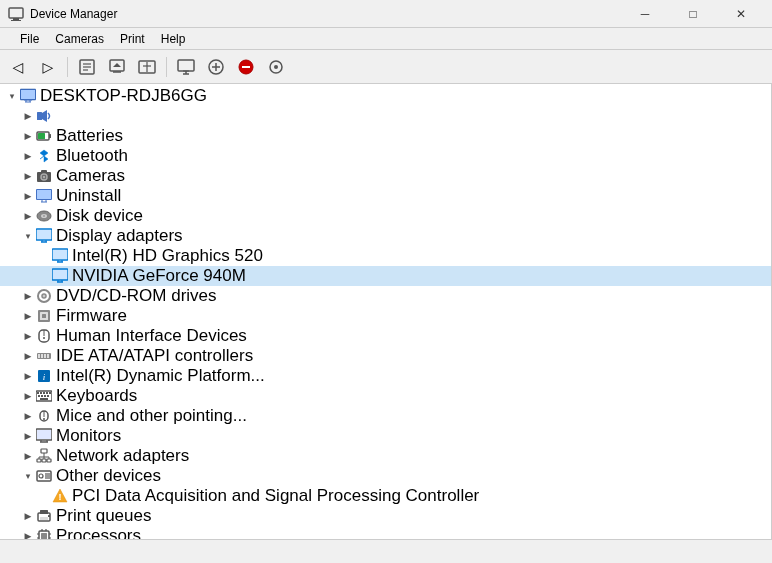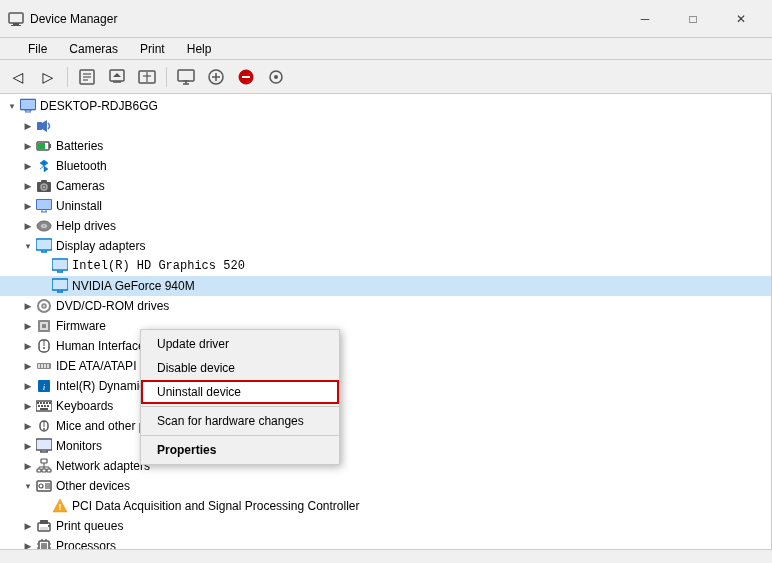--- a/index.html
+++ b/index.html
@@ -8,21 +8,21 @@
       font-size: 12px;
       background: #f0f0f0;
       width: 772px;
       height: 563px;
       overflow: hidden;
     }
 
     
     .title-bar {
       background: #f0f0f0;
-      height: 38px;
+      height: 28px;
       display: flex;
       align-items: center;
       padding: 4px 8px;
       border-bottom: 1px solid #ccc;
     }
     .title-bar-icon {
       width: 16px;
       height: 16px;
       margin-right: 6px;
       display: flex;
@@ -50,23 +50,22 @@
       font-size: 12px;
       color: #333;
     }
 
     
     .menu-bar {
       background: #f0f0f0;
       height: 22px;
       display: flex;
       align-items: center;
-      padding: 0 20px;
+      padding: 0 12px;
       border-bottom: 1px solid #ccc;
-      gap: 6px;
     }
     .menu-item {
       padding: 2px 8px;
       cursor: pointer;
       font-size: 12px;
       color: #000;
     }
 
     
     .toolbar {
@@ -146,21 +145,21 @@
     .item-icon {
       width: 16px;
       height: 16px;
       margin-right: 4px;
       display: flex;
       align-items: center;
       justify-content: center;
       flex-shrink: 0;
     }
 
-    .item-label { font-size: 12px; }
+    .item-label { font-size: 17px; }
 
     
     .status-bar {
       height: 22px;
       background: #f0f0f0;
       border-top: 1px solid #ccc;
       display: flex;
       align-items: center;
       padding: 0 8px;
       font-size: 11px;
@@ -364,38 +363,38 @@
 
     <div class="tree-item indent-1">
       <div class="expand-btn">▶</div>
       <div class="item-icon">
         <svg width="16" height="16" viewBox="0 0 16 16">
           <ellipse cx="8" cy="8" rx="7" ry="5" fill="#888" stroke="#666" stroke-width="1"></ellipse>
           <ellipse cx="8" cy="8" rx="3" ry="2" fill="#ccc"></ellipse>
           <ellipse cx="8" cy="8" rx="1" ry="0.7" fill="#888"></ellipse>
         </svg>
       </div>
-      <span class="item-label">Help drives</span>
+      <span class="item-label">Disk device</span>
     </div>
 
     <div class="tree-item indent-1">
       <div class="expand-btn">▾</div>
       <div class="item-icon">
         <svg width="16" height="16" viewBox="0 0 16 16">
           <rect x="0" y="1" width="16" height="11" rx="1" fill="none" stroke="#0078d4" stroke-width="1.5"></rect>
           <rect x="1" y="2" width="14" height="9" fill="#cce5ff"></rect>
           <line x1="6" y1="12" x2="6" y2="14" stroke="#0078d4" stroke-width="1"></line>
           <line x1="10" y1="12" x2="10" y2="14" stroke="#0078d4" stroke-width="1"></line>
           <line x1="5" y1="14" x2="11" y2="14" stroke="#0078d4" stroke-width="1.5"></line>
         </svg>
       </div>
       <span class="item-label">Display adapters</span>
     </div>
 
-    <div class="tree-item indent-2" style="padding-left:36px;font-family:Liberation Mono, monospace;">
+    <div class="tree-item indent-2" style="padding-left:36px;">
       <div class="expand-btn" style="visibility:hidden;">▶</div>
       <div class="item-icon">
         <svg width="16" height="16" viewBox="0 0 16 16">
           <rect x="0" y="1" width="16" height="11" rx="1" fill="none" stroke="#0078d4" stroke-width="1.5"></rect>
           <rect x="1" y="2" width="14" height="9" fill="#cce5ff"></rect>
           <line x1="6" y1="12" x2="6" y2="14" stroke="#0078d4" stroke-width="1"></line>
           <line x1="10" y1="12" x2="10" y2="14" stroke="#0078d4" stroke-width="1"></line>
           <line x1="5" y1="14" x2="11" y2="14" stroke="#0078d4" stroke-width="1.5"></line>
         </svg>
       </div>
@@ -591,28 +590,19 @@
           <line x1="13" y1="10" x2="15" y2="10" stroke="#555" stroke-width="1.2"></line>
           <line x1="6" y1="1" x2="6" y2="3" stroke="#555" stroke-width="1.2"></line>
           <line x1="10" y1="1" x2="10" y2="3" stroke="#555" stroke-width="1.2"></line>
           <line x1="6" y1="13" x2="6" y2="15" stroke="#555" stroke-width="1.2"></line>
           <line x1="10" y1="13" x2="10" y2="15" stroke="#555" stroke-width="1.2"></line>
         </svg>
       </div>
       <span class="item-label">Processors</span>
     </div>
 
-    <div class="context-menu" style="left:140px; top:235px;">
-      <div class="ctx-item">Update driver</div>
-      <div class="ctx-item">Disable device</div>
-      <div class="ctx-item highlight">Uninstall device</div>
-      <div class="ctx-sep"></div>
-      <div class="ctx-item">Scan for hardware changes</div>
-      <div class="ctx-sep"></div>
-      <div class="ctx-item bold">Properties</div>
-    </div>
 
   </div>
 </div>
 
 <div class="status-bar">
   <span></span>
 </div>
 
 </body></html>

